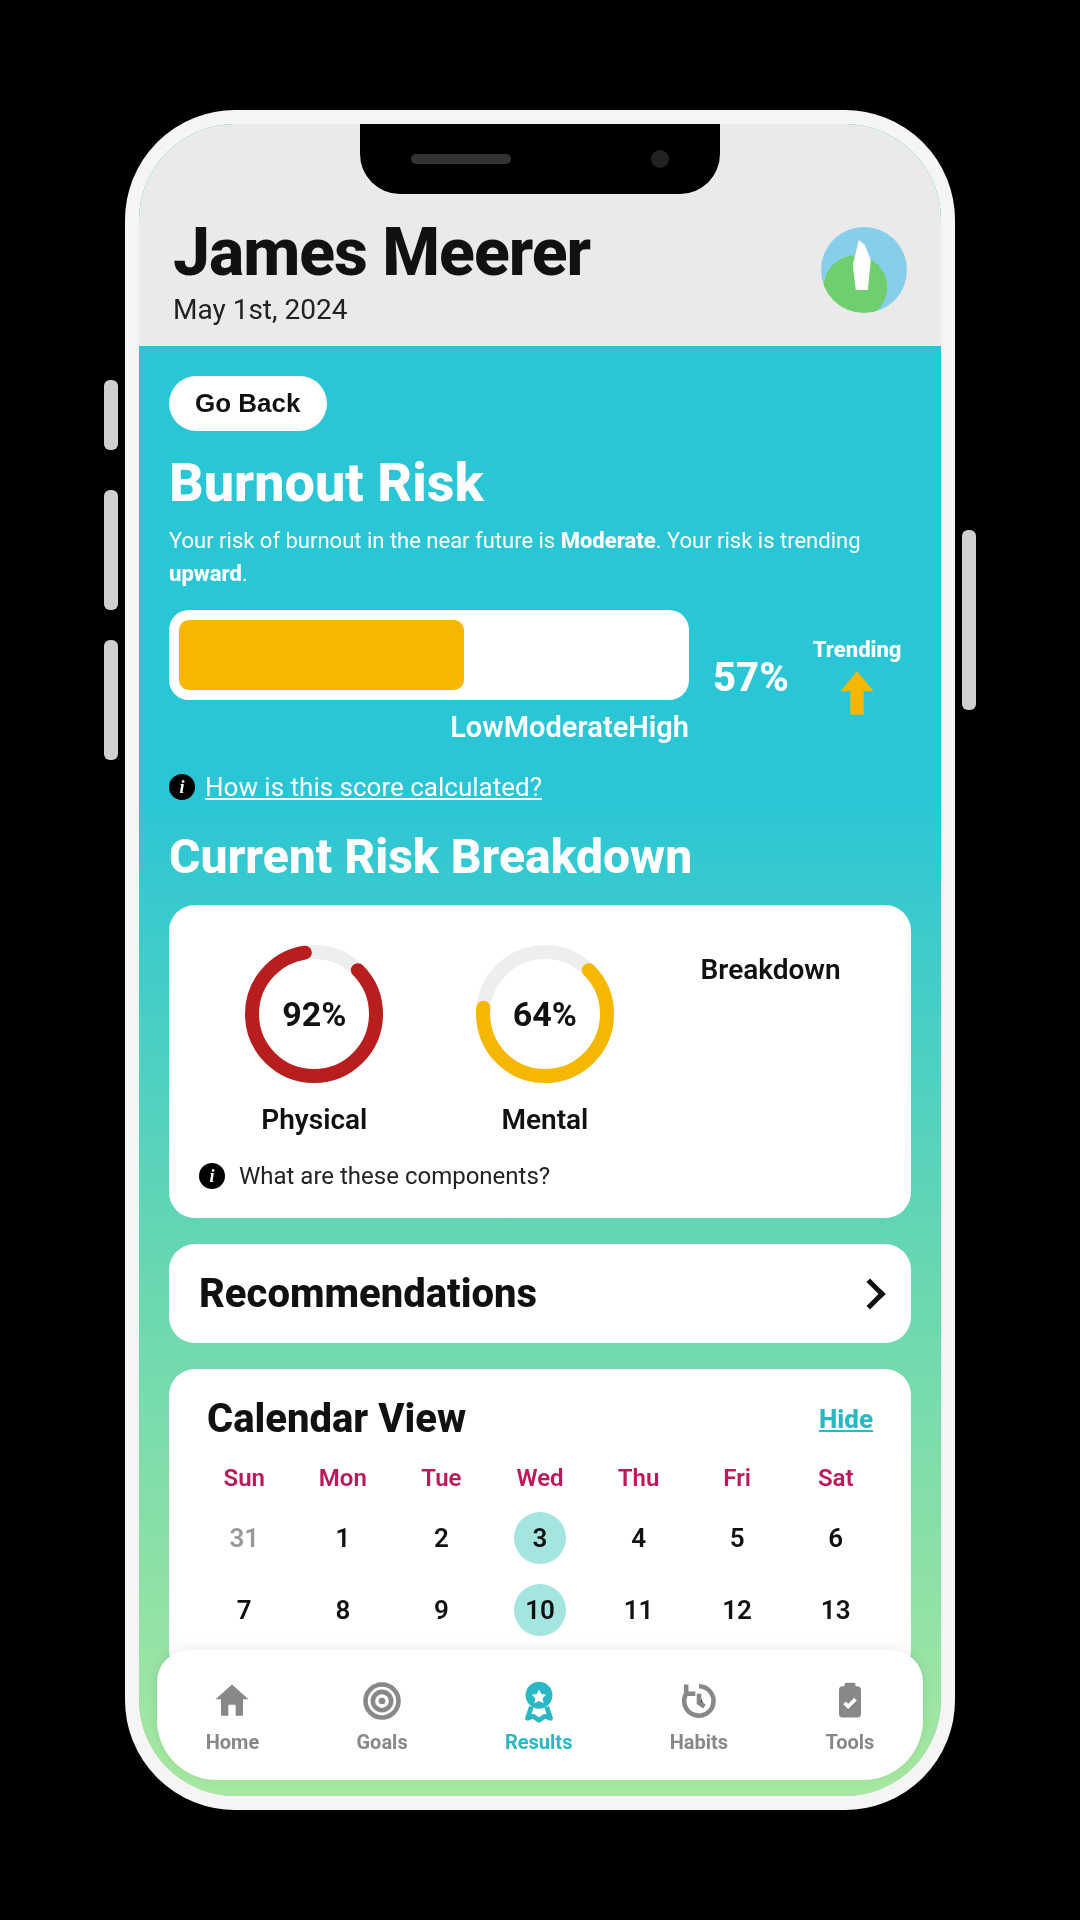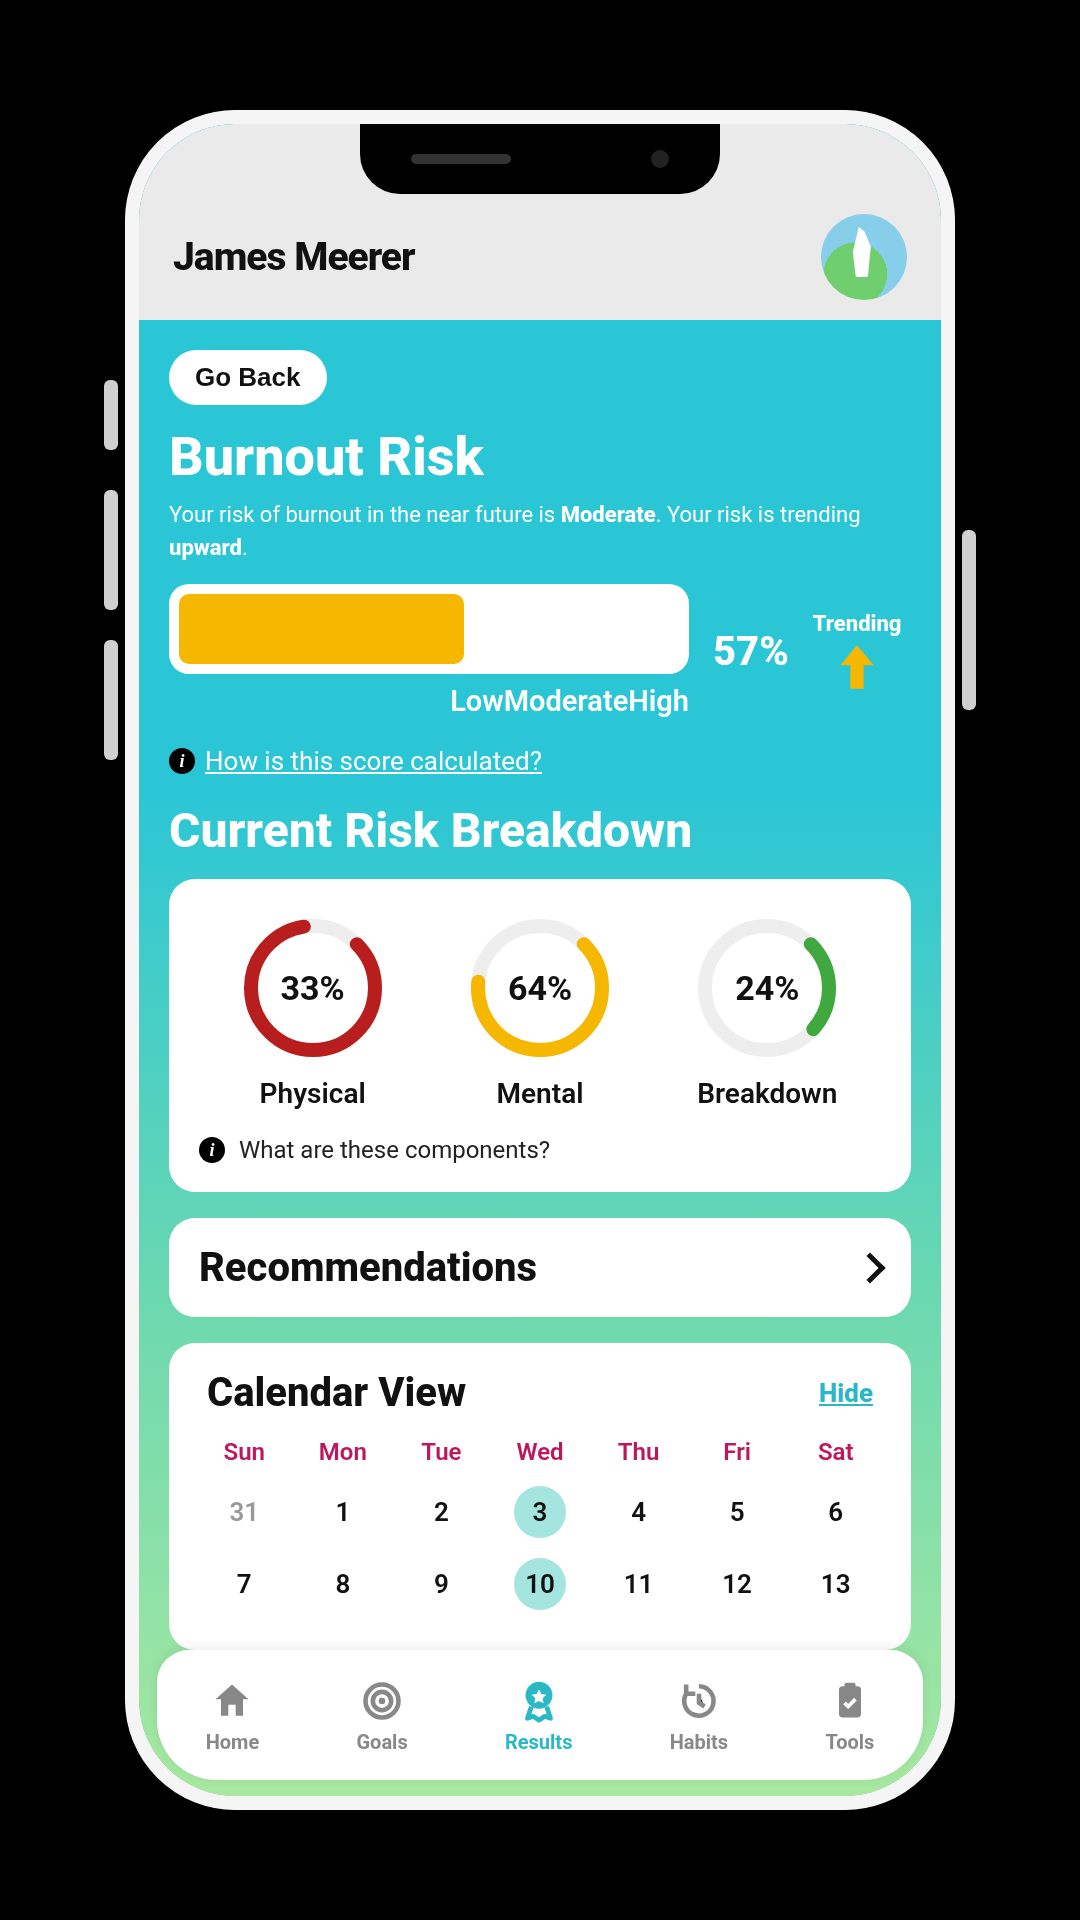--- a/index.html
+++ b/index.html
@@ -57,21 +57,21 @@
     background: linear-gradient(180deg, #2BC6D6 0%, #2BC6D6 40%, #6BD8B0 70%, #A8E8A0 100%);
   }
   .header {
     background: #eaeaea;
     padding: 90px 34px 20px 34px;
     display: flex;
     align-items: center;
     justify-content: space-between;
     border-bottom: 6px solid #2BC6D6;
   }
-  .header-text h1 { font-size: 39px; font-weight: 800; color:#111; letter-spacing:-1px;}
+  .header-text h1 { font-size: 66px; font-weight: 800; color:#111; letter-spacing:-1px;}
   .header-text .date { font-size: 28px; color:#222; margin-top:2px;}
   .avatar {
     width: 86px; height: 86px; border-radius: 50%;
     background: radial-gradient(circle at 40% 70%, #6fcf6f 0%, #6fcf6f 40%, #87ceeb 40%);
     position: relative;
     overflow:hidden;
   }
   .avatar::after{
     content:"";
     position:absolute;
@@ -163,20 +163,21 @@
 <div class="phone-frame">
   <div class="notch">
     <span class="speaker"></span>
     <span class="camera"></span>
   </div>
   <div class="screen">
 
     <div class="header">
       <div class="header-text">
         <h1>James Meerer</h1>
+        <div class="date">May 1st, 2024</div>
       </div>
       <div class="avatar"></div>
     </div>
 
     <div class="content">
       <button class="go-back">Go Back</button>
 
       <h2 class="title">Burnout Risk</h2>
       <p class="subtitle">
         <span>Your risk of burnout in the near future is </span><b>Moderate</b><span>. Your risk is trending </span><b>upward</b><span>.</span>
@@ -210,42 +211,35 @@
       <h2 class="section-title">Current Risk Breakdown</h2>
 
       <div class="card">
         <div class="rings" id="rings">
             <div class="ring-item">
       <div class="ring">
         <svg width="150" height="150">
           <circle cx="75" cy="75" r="62" stroke="#eee" stroke-width="14" fill="none"></circle>
           <circle cx="75" cy="75" r="62" stroke="#B81E1E" stroke-width="14" fill="none" stroke-linecap="round" stroke-dasharray="331.12386568836416 389.55748904513433"></circle>
         </svg>
-        <div class="val">33%</div>
+        <div class="val">92%</div>
       </div>
       <div class="ring-label">Physical</div>
     </div>
             <div class="ring-item">
       <div class="ring">
         <svg width="150" height="150">
           <circle cx="75" cy="75" r="62" stroke="#eee" stroke-width="14" fill="none"></circle>
           <circle cx="75" cy="75" r="62" stroke="#F5B700" stroke-width="14" fill="none" stroke-linecap="round" stroke-dasharray="249.31679298888596 389.55748904513433"></circle>
         </svg>
         <div class="val">64%</div>
       </div>
       <div class="ring-label">Mental</div>
     </div>
             <div class="ring-item">
-      <div class="ring">
-        <svg width="150" height="150">
-          <circle cx="75" cy="75" r="62" stroke="#eee" stroke-width="14" fill="none"></circle>
-          <circle cx="75" cy="75" r="62" stroke="#3FA83F" stroke-width="14" fill="none" stroke-linecap="round" stroke-dasharray="93.49379737083224 389.55748904513433"></circle>
-        </svg>
-        <div class="val">24%</div>
-      </div>
       <div class="ring-label">Breakdown</div>
     </div>
           </div>
         <div class="info-row">
           <span class="info-icon">i</span>
           <span>What are these components?</span>
         </div>
       </div>
 
       <div class="card rec-card">

